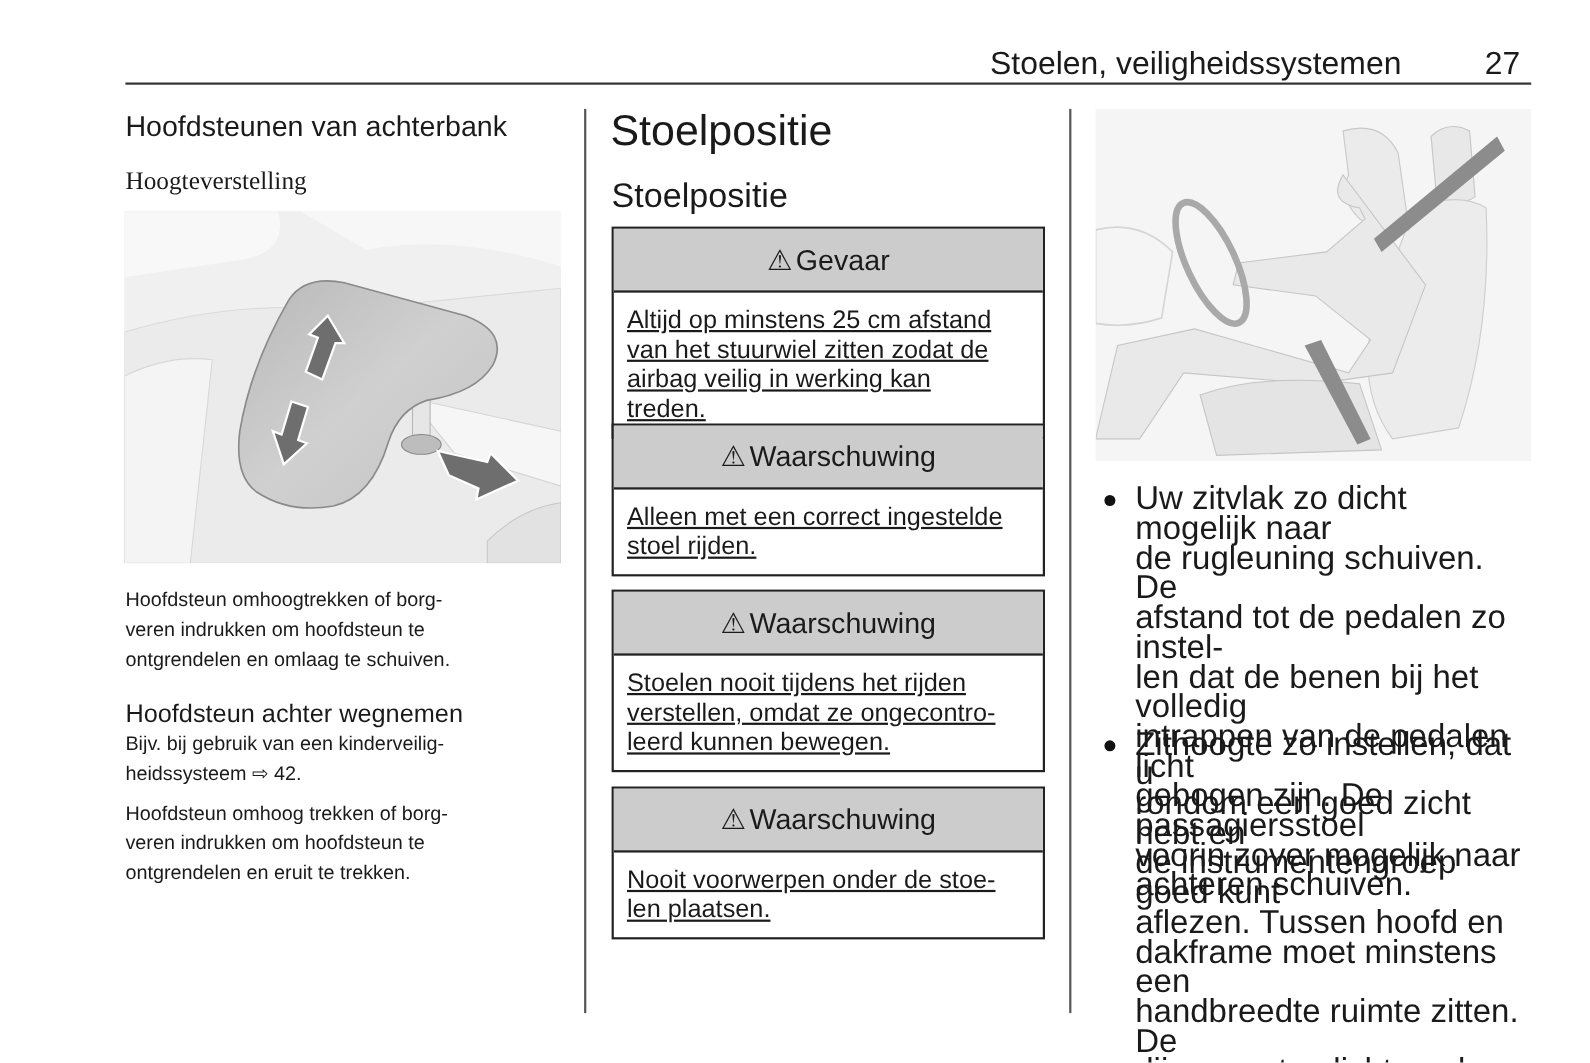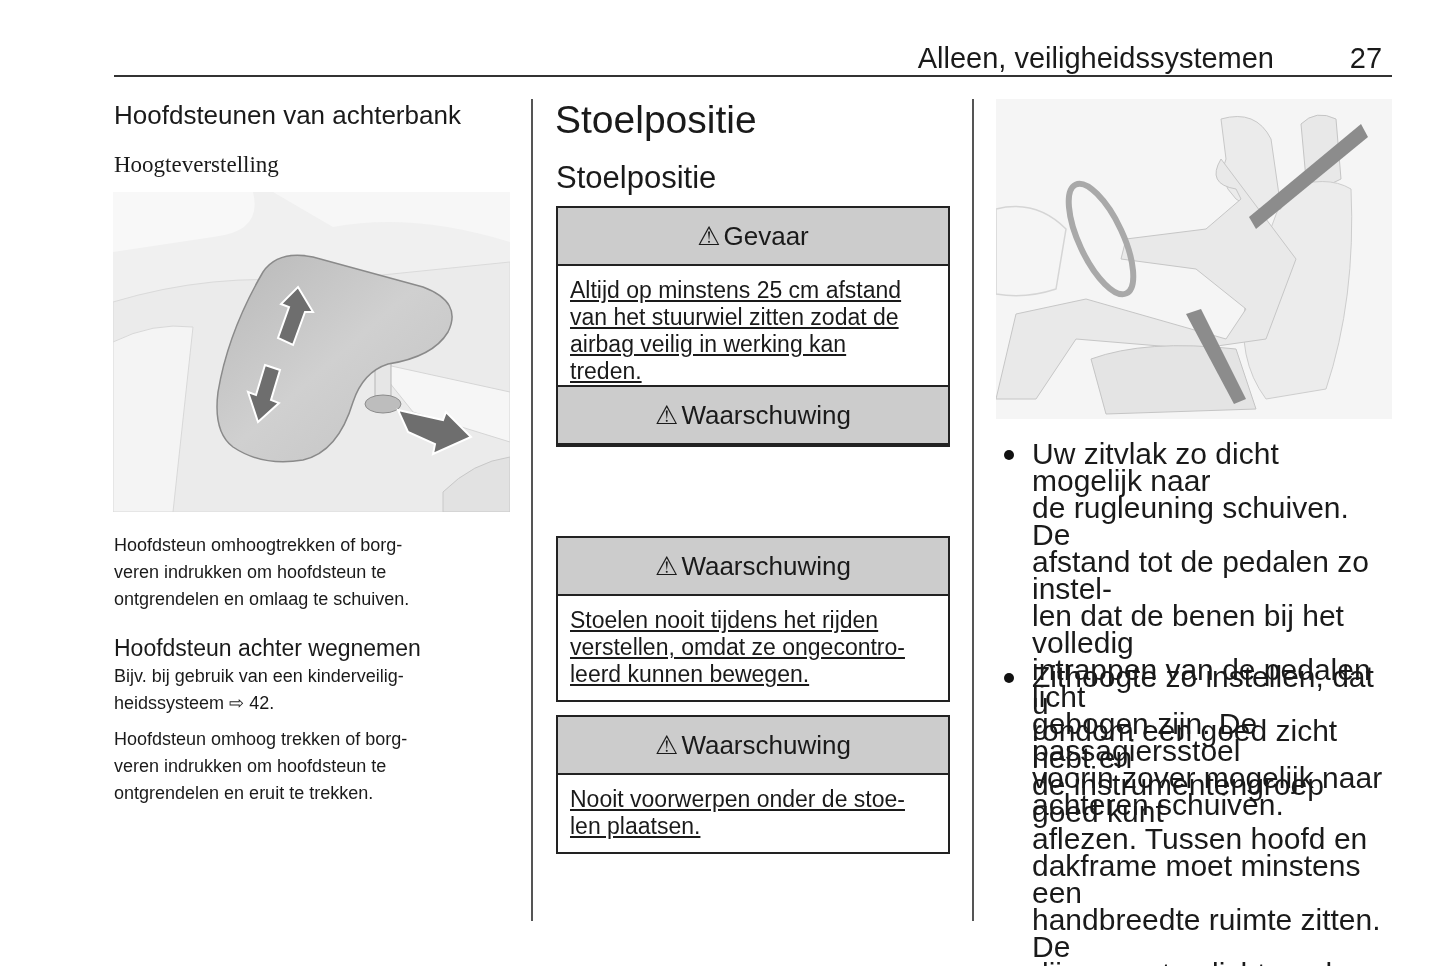--- a/index.html
+++ b/index.html
@@ -23,21 +23,21 @@
   .box-head .warn { display: inline-block; margin-right: 3px; }
   .box-body { padding: 11px 24px 12px 12px; font-size: 23px; line-height: 27px; white-space: pre-line; text-decoration: underline; }
   .bullet { position: absolute; left: 1004px; width: 390px; }
   .bullet .dot { position: absolute; left: 0; top: 10px; width: 10px; height: 10px; border-radius: 50%; background: #111; }
   .bullet .txt { position: absolute; left: 28px; width: 360px; font-size: 30px; line-height: 27px; white-space: pre-line; }
   .xref { display: inline-block; }
 </style>
 </head>
 <body>
 
-<div class="header-title">Alleen, veiligheidssystemen</div>
+<div class="header-title">Stoelen, veiligheidssystemen</div>
 <div class="header-page">27</div>
 <div class="header-rule"></div>
 
 <div class="vdiv" style="left:531px;"></div>
 <div class="vdiv" style="left:972px;"></div>
 
 <div class="h-sub" style="left:114px; top:100px;">Hoofdsteunen van achterbank</div>
 <div class="h-small" style="left:114px; top:151px;font-family:Liberation Serif, serif;">Hoogteverstelling</div>
 
 <div class="figure" style="left:113px; top:192px; width:397px; height:320px; background:#efefef;">
@@ -86,20 +86,22 @@
   <div class="box-body">Altijd op minstens 25 cm afstand
 van het stuurwiel zitten zodat de
 airbag veilig in werking kan treden.</div>
 </div>
 
 <div class="box" style="top:385px;">
   <div class="box-head">
     <span class="warn">⚠</span>
     <span>Waarschuwing</span>
   </div>
+  <div class="box-body">Alleen met een correct ingestelde
+stoel rijden.</div>
 </div>
 
 <div class="box" style="top:536px;">
   <div class="box-head">
     <span class="warn">⚠</span>
     <span>Waarschuwing</span>
   </div>
   <div class="box-body">Stoelen nooit tijdens het rijden
 verstellen, omdat ze ongecontro-
 leerd kunnen bewegen.</div>

